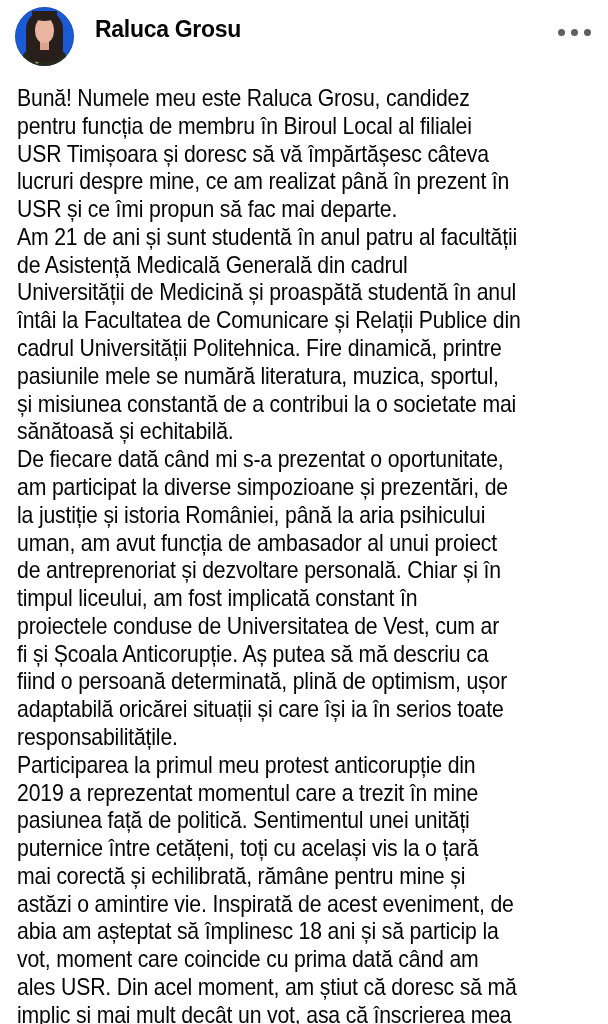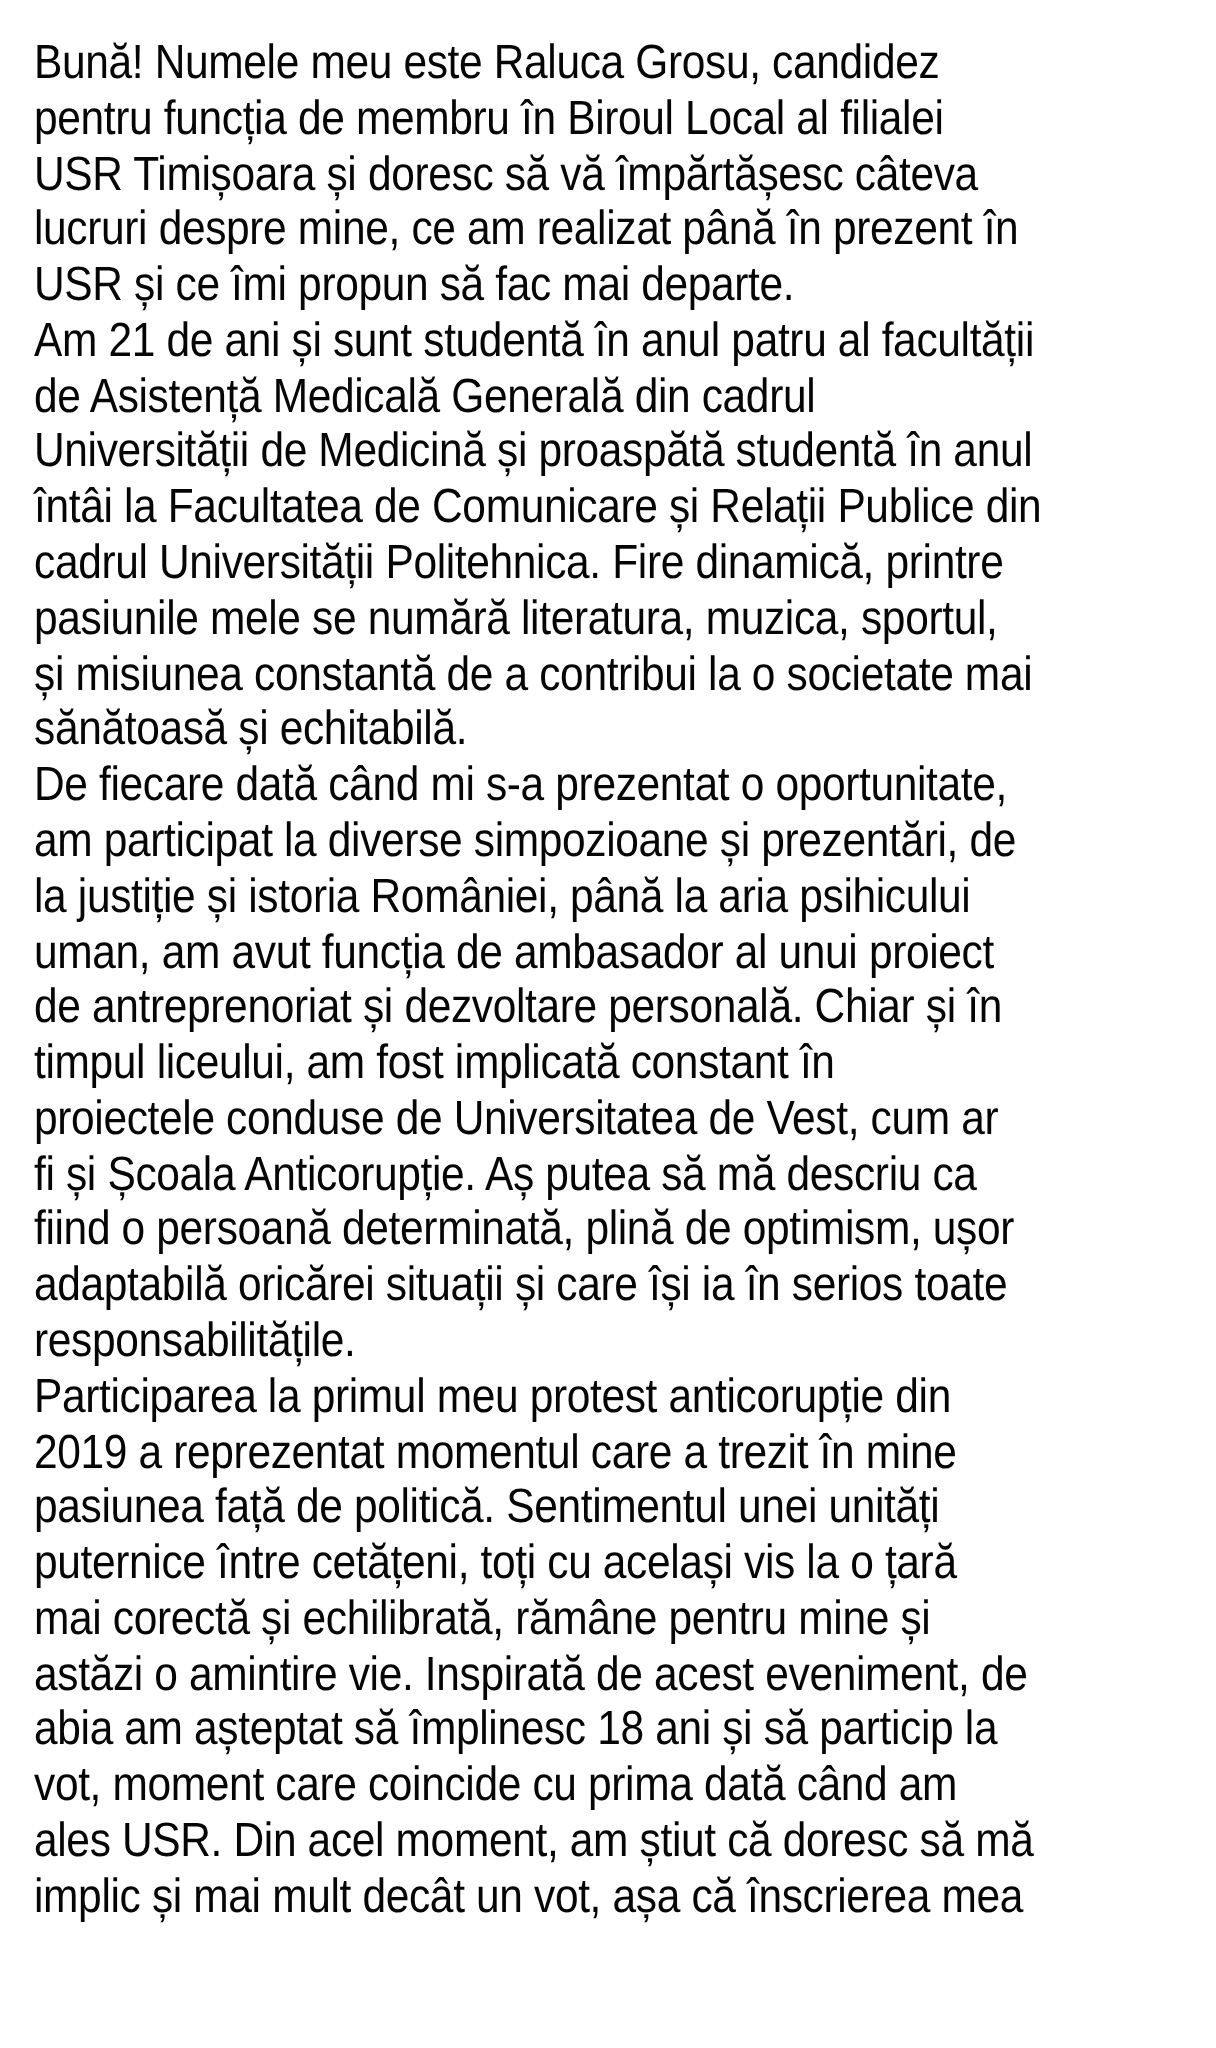--- a/index.html
+++ b/index.html
@@ -124,20 +124,39 @@
     transform: scaleX(0.885);
     transform-origin: 0 50%;
     color: #050505;
   }
 </style>
 </head>
 <body>
 
 <div class="post-card">
 
+  <div class="post-header">
+
+    <div class="avatar">
+      <div class="torso"></div>
+      <div class="hair"></div>
+      <div class="neck"></div>
+      <div class="face"></div>
+      <div class="fringe"></div>
+    </div>
+
+    <div class="author-name">Raluca Grosu</div>
+
+    <div class="more-button">
+      <span class="dot"></span>
+      <span class="dot"></span>
+      <span class="dot"></span>
+    </div>
+
+  </div>
 
   <div class="post-text">
       <div class="line">Bună! Numele meu este Raluca Grosu, candidez</div>
       <div class="line">pentru funcția de membru în Biroul Local al filialei</div>
       <div class="line">USR Timișoara și doresc să vă împărtășesc câteva</div>
       <div class="line">lucruri despre mine, ce am realizat până în prezent în</div>
       <div class="line">USR și ce îmi propun să fac mai departe.</div>
       <div class="line">Am 21 de ani și sunt studentă în anul patru al facultății</div>
       <div class="line">de Asistență Medicală Generală din cadrul</div>
       <div class="line">Universității de Medicină și proaspătă studentă în anul</div>

